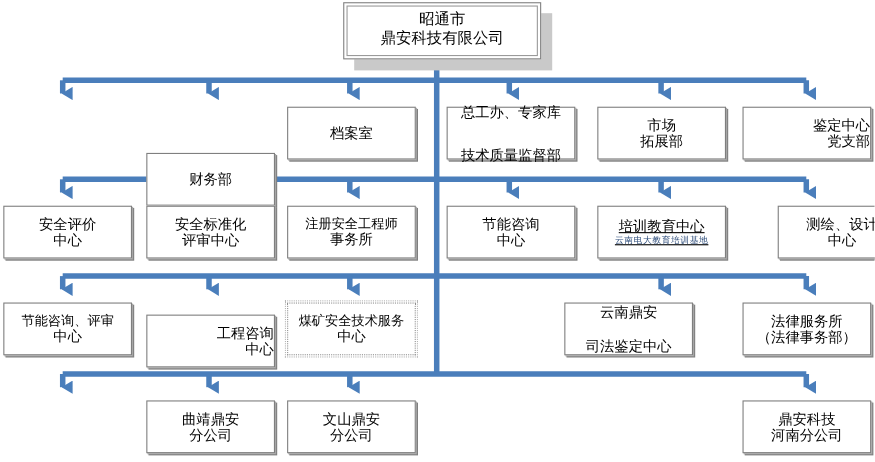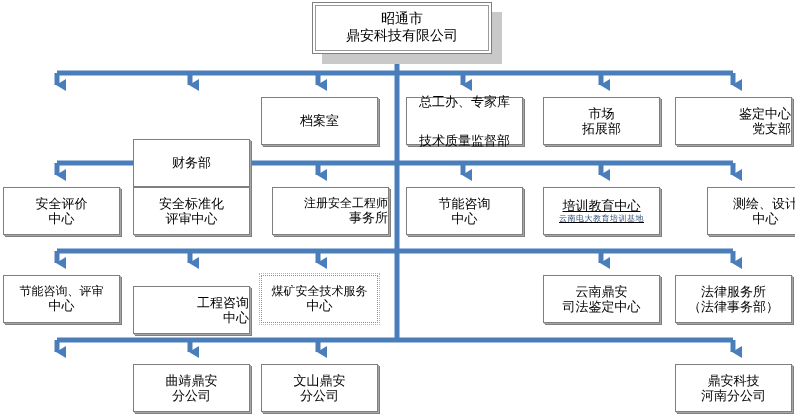--- a/index.html
+++ b/index.html
@@ -142,21 +142,21 @@
   </div>
 
   <div class="node" style="left:3px;top:187px;width:117px;height:48px;">
     <span class="ln f13">安全评价</span>
     <span class="ln f13">中心</span>
   </div>
   <div class="node" style="left:133px;top:187px;width:117px;height:48px;">
     <span class="ln f13">安全标准化</span>
     <span class="ln f13">评审中心</span>
   </div>
-  <div class="node" style="left:272px;top:187px;width:117px;height:48px;align-items:flex-end;">
+  <div class="node" style="left:261px;top:187px;width:117px;height:48px;">
     <span class="ln f12">注册安全工程师</span>
     <span class="ln f13">事务所</span>
   </div>
   <div class="node" style="left:406px;top:187px;width:117px;height:48px;">
     <span class="ln f13">节能咨询</span>
     <span class="ln f13">中心</span>
   </div>
   <div class="node" style="left:543px;top:187px;width:117px;height:48px;text-decoration:underline;">
     <span class="ln f13">培训教育中心</span>
     <span class="ln sub">云南电大教育培训基地</span>
@@ -171,21 +171,21 @@
     <span class="ln f13">中心</span>
   </div>
   <div class="node" style="left:133px;top:286px;width:117px;height:48px;align-items:flex-end;">
     <span class="ln f13">工程咨询</span>
     <span class="ln f13">中心</span>
   </div>
   <div class="node dotted" style="left:261px;top:275px;width:117px;height:48px;">
     <span class="ln f12">煤矿安全技术服务</span>
     <span class="ln f13">中心</span>
   </div>
-  <div class="node" style="left:543px;top:275px;width:117px;height:48px;">
+  <div class="node" style="left:513px;top:275px;width:117px;height:48px;justify-content:space-between;">
     <span class="ln f13">云南鼎安</span>
     <span class="ln f13">司法鉴定中心</span>
   </div>
   <div class="node" style="left:675px;top:275px;width:117px;height:48px;">
     <span class="ln f13">法律服务所</span>
     <span class="ln f13">（法律事务部）</span>
   </div>
 
   <div class="node" style="left:133px;top:364px;width:117px;height:48px;">
     <span class="ln f13">曲靖鼎安</span>

